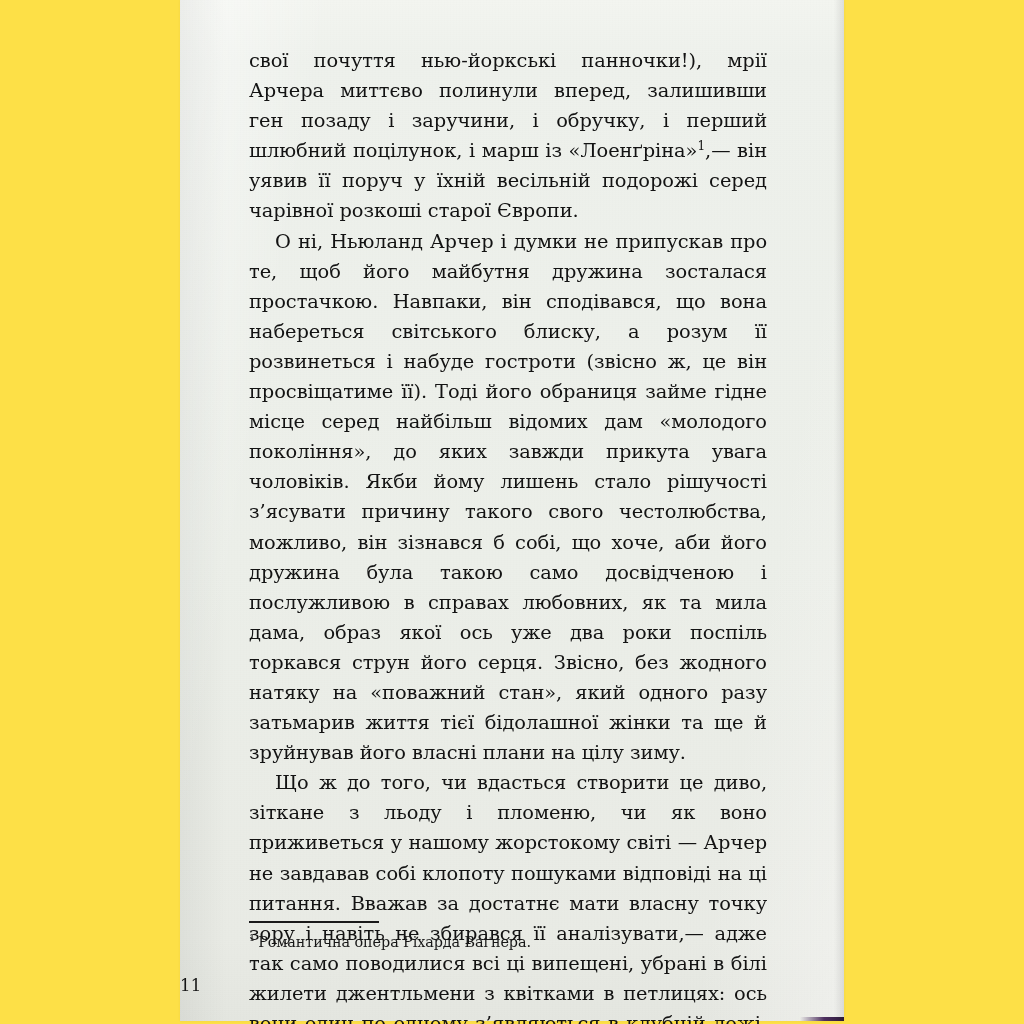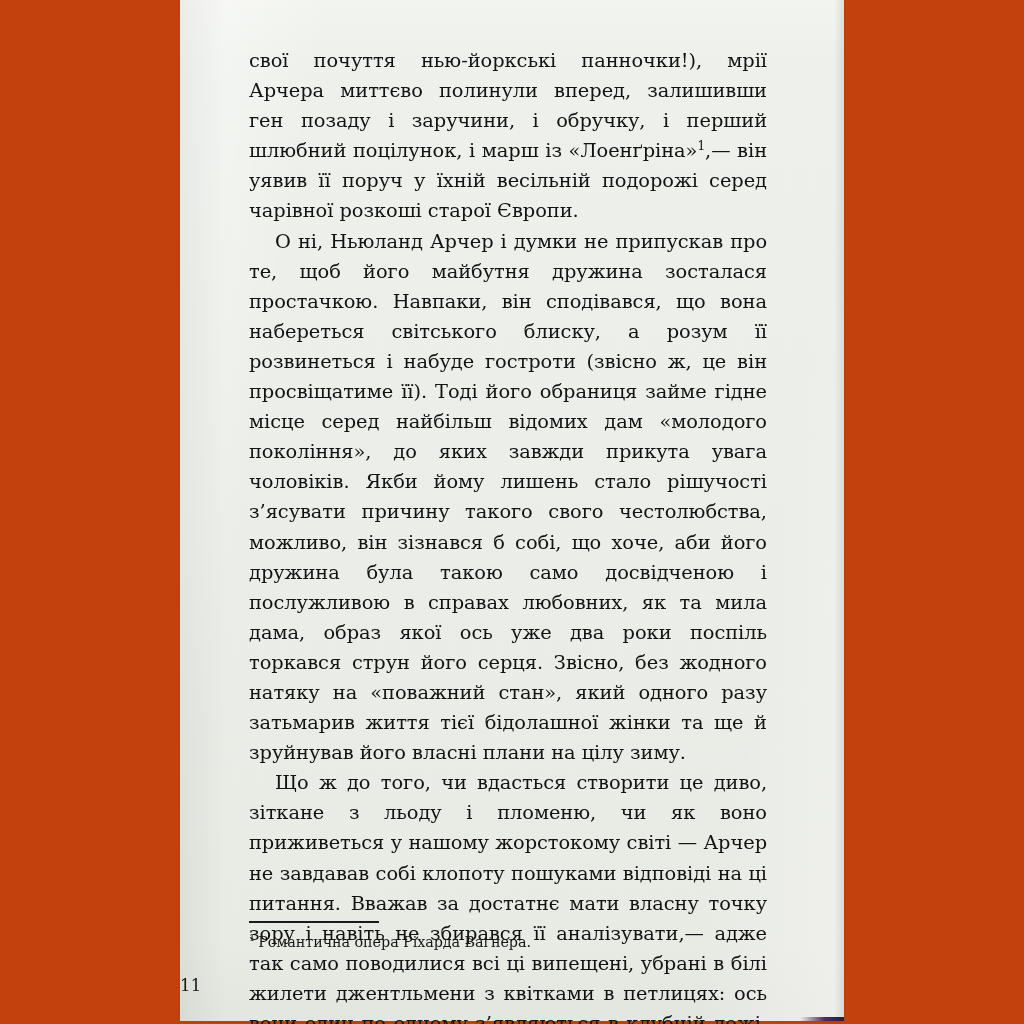--- a/index.html
+++ b/index.html
@@ -8,21 +8,21 @@
     width: 1024px;
     height: 1024px;
     overflow: hidden;
     background: #ffffff;
   }
 
   #screenshot {
     position: relative;
     width: 1024px;
     height: 1024px;
-    background: #c2410c;
+    background: #fde047;
     overflow: hidden;
   }
 
   
   #page-sheet {
     position: absolute;
     left: 180px;
     top: 0px;
     width: 664px;
     height: 1021px;

